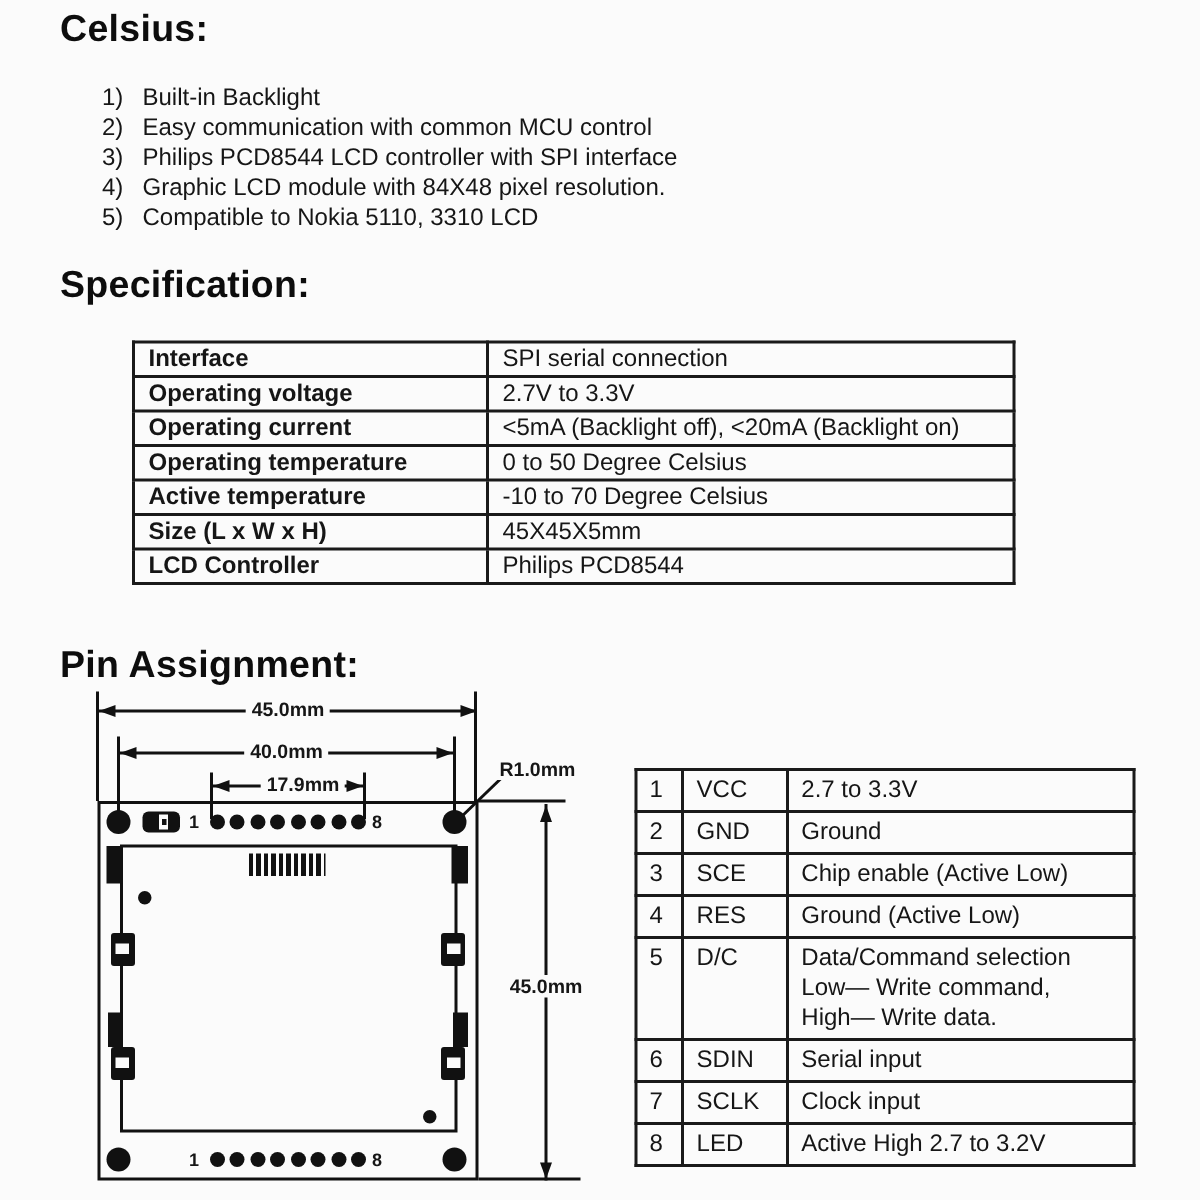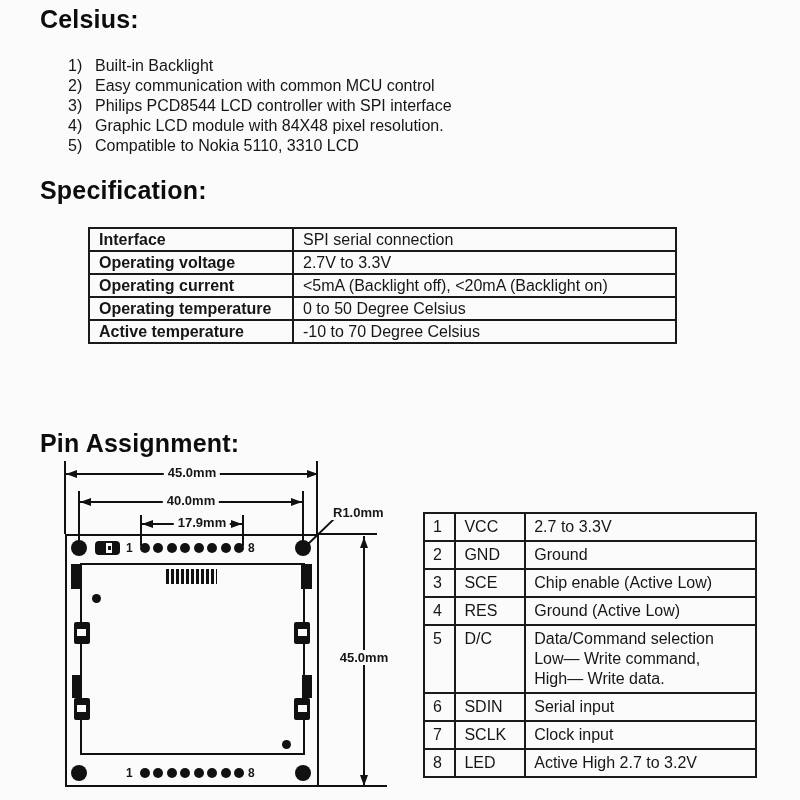--- a/index.html
+++ b/index.html
@@ -28,21 +28,21 @@
   .features-list .num { width:27px; }
   .features-list .txt { white-space:nowrap; }
 
   
   table { border-collapse:collapse; background:#fbfbfb; }
   td, th { border:2px solid #1a1a1a; font-size:16px; color:#161616; text-align:left; }
 
   
   .spec-table { position:absolute; left:88px; top:227px; width:589px; }
   .spec-table td { height:23px; padding:0 9px; line-height:19px; }
-  .spec-table td.lbl { width:204px; font-weight:bold; }
+  .spec-table td.lbl { width:236px; font-weight:bold; }
 
   
   .pin-table { position:absolute; left:423px; top:512px; width:334px; }
   .pin-table th { font-weight:bold; padding:3px 8px; height:26px; }
   .pin-table td { padding:3px 8px; height:27px; line-height:20px; vertical-align:middle; }
   .pin-table .c-pin { width:42px; }
   .pin-table .c-name { width:66px; }
   .pin-table td.pre { white-space:pre-line; }
 
   
@@ -143,20 +143,28 @@
       <td>&lt;5mA (Backlight off), &lt;20mA (Backlight on)</td>
     </tr>
     <tr>
       <td class="lbl">Operating temperature</td>
       <td>0 to 50 Degree Celsius</td>
     </tr>
     <tr>
       <td class="lbl">Active temperature</td>
       <td>-10 to 70 Degree Celsius</td>
     </tr>
+    <tr>
+      <td class="lbl">Size (L x W x H)</td>
+      <td>45X45X5mm</td>
+    </tr>
+    <tr>
+      <td class="lbl">LCD Controller</td>
+      <td>Philips PCD8544</td>
+    </tr>
   </tbody>
     </table>
 
   <h1 class="sec-heading" style="left:40px; top:429px;">Pin Assignment:</h1>
 
   <div class="diagram">
 
     <div class="vline" style="left:24px; top:11px; height:73px;"></div>
     <div class="vline" style="left:276px; top:11px; height:73px;"></div>
 

